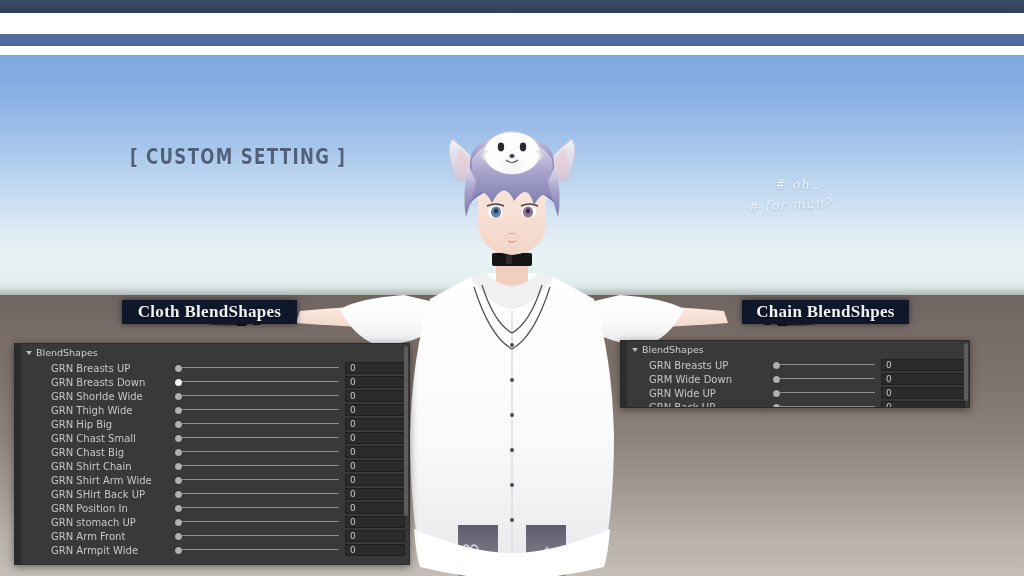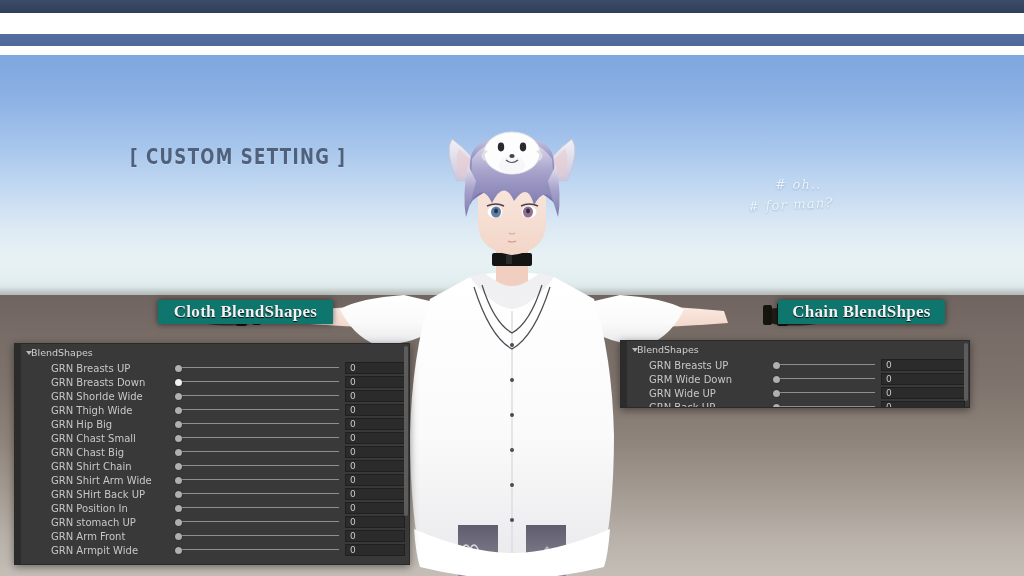--- a/index.html
+++ b/index.html
@@ -43,43 +43,43 @@
       text-shadow:0 1px 1px rgba(255,255,255,.25);
       transform:scaleX(.88); transform-origin:left center; }
 
   .hand-note { position:absolute; color:#eef5fb; font-style:italic;
       font-family:"DejaVu Serif","Liberation Serif", serif;
       font-size:13px; letter-spacing:1.2px; white-space:nowrap;
       text-shadow:0 1px 2px rgba(90,120,160,.45); opacity:.95; }
   .hand-note.n1 { left:775px; top:122px; }
   .hand-note.n2 { left:748px; top:142px; transform:rotate(-3deg); }
 
-  .plate { position:absolute; background:#0f766e; color:#f2f2f2;
+  .plate { position:absolute; background:#0f172a; color:#f2f2f2;
       font-family:"Liberation Serif","DejaVu Serif", serif;
       font-weight:700; font-size:17px; letter-spacing:.3px;
       display:flex; align-items:center; justify-content:center;
       box-shadow:0 0 6px rgba(0,0,0,.55);
-      text-shadow:0 1px 1px rgba(0,0,0,.9);margin-left:36px; }
+      text-shadow:0 1px 1px rgba(0,0,0,.9); }
   .plate.left  { left:122px; top:300px; width:175px; height:24px; }
   .plate.right { left:742px; top:300px; width:167px; height:24px; }
 
   
   .panel { position:absolute; background:#393939;
       border:1px solid #2a2a2a; box-shadow:0 2px 8px rgba(0,0,0,.45); }
   .panel-inner { position:relative; width:100%; height:100%; overflow:hidden; }
 
   .panel.left  { left:14px; top:343px; width:396px; height:222px; }
   .panel.right { left:620px; top:340px; width:350px; height:68px; }
 
   .panel-left-strip { position:absolute; left:0; top:0; width:6px; height:100%;
       background:#2c2c2c; }
   .panel-scroll { position:absolute; right:1px; top:2px; width:4px;
       background:#5c5c5c; border-radius:2px; }
 
-  .blend-header { display:flex; align-items:center; 
+  .blend-header { display:flex; align-items:center; gap:5px;
       padding:3px 0 3px 12px; color:#cfcfcf; font-size:9.5px;
       font-family:"DejaVu Sans","Liberation Sans", sans-serif; }
   .tri { width:0; height:0; border-left:4px solid #b9b9b9;
       border-top:3px solid transparent; border-bottom:3px solid transparent;
       transform:rotate(90deg); display:inline-block; }
 
   .rows { display:block; }
   .row { display:flex; align-items:center; height:14px; }
   .row-label { width:158px; padding-left:36px; color:#c8c8c8;
       font-size:10px; font-family:"DejaVu Sans","Liberation Sans", sans-serif;

